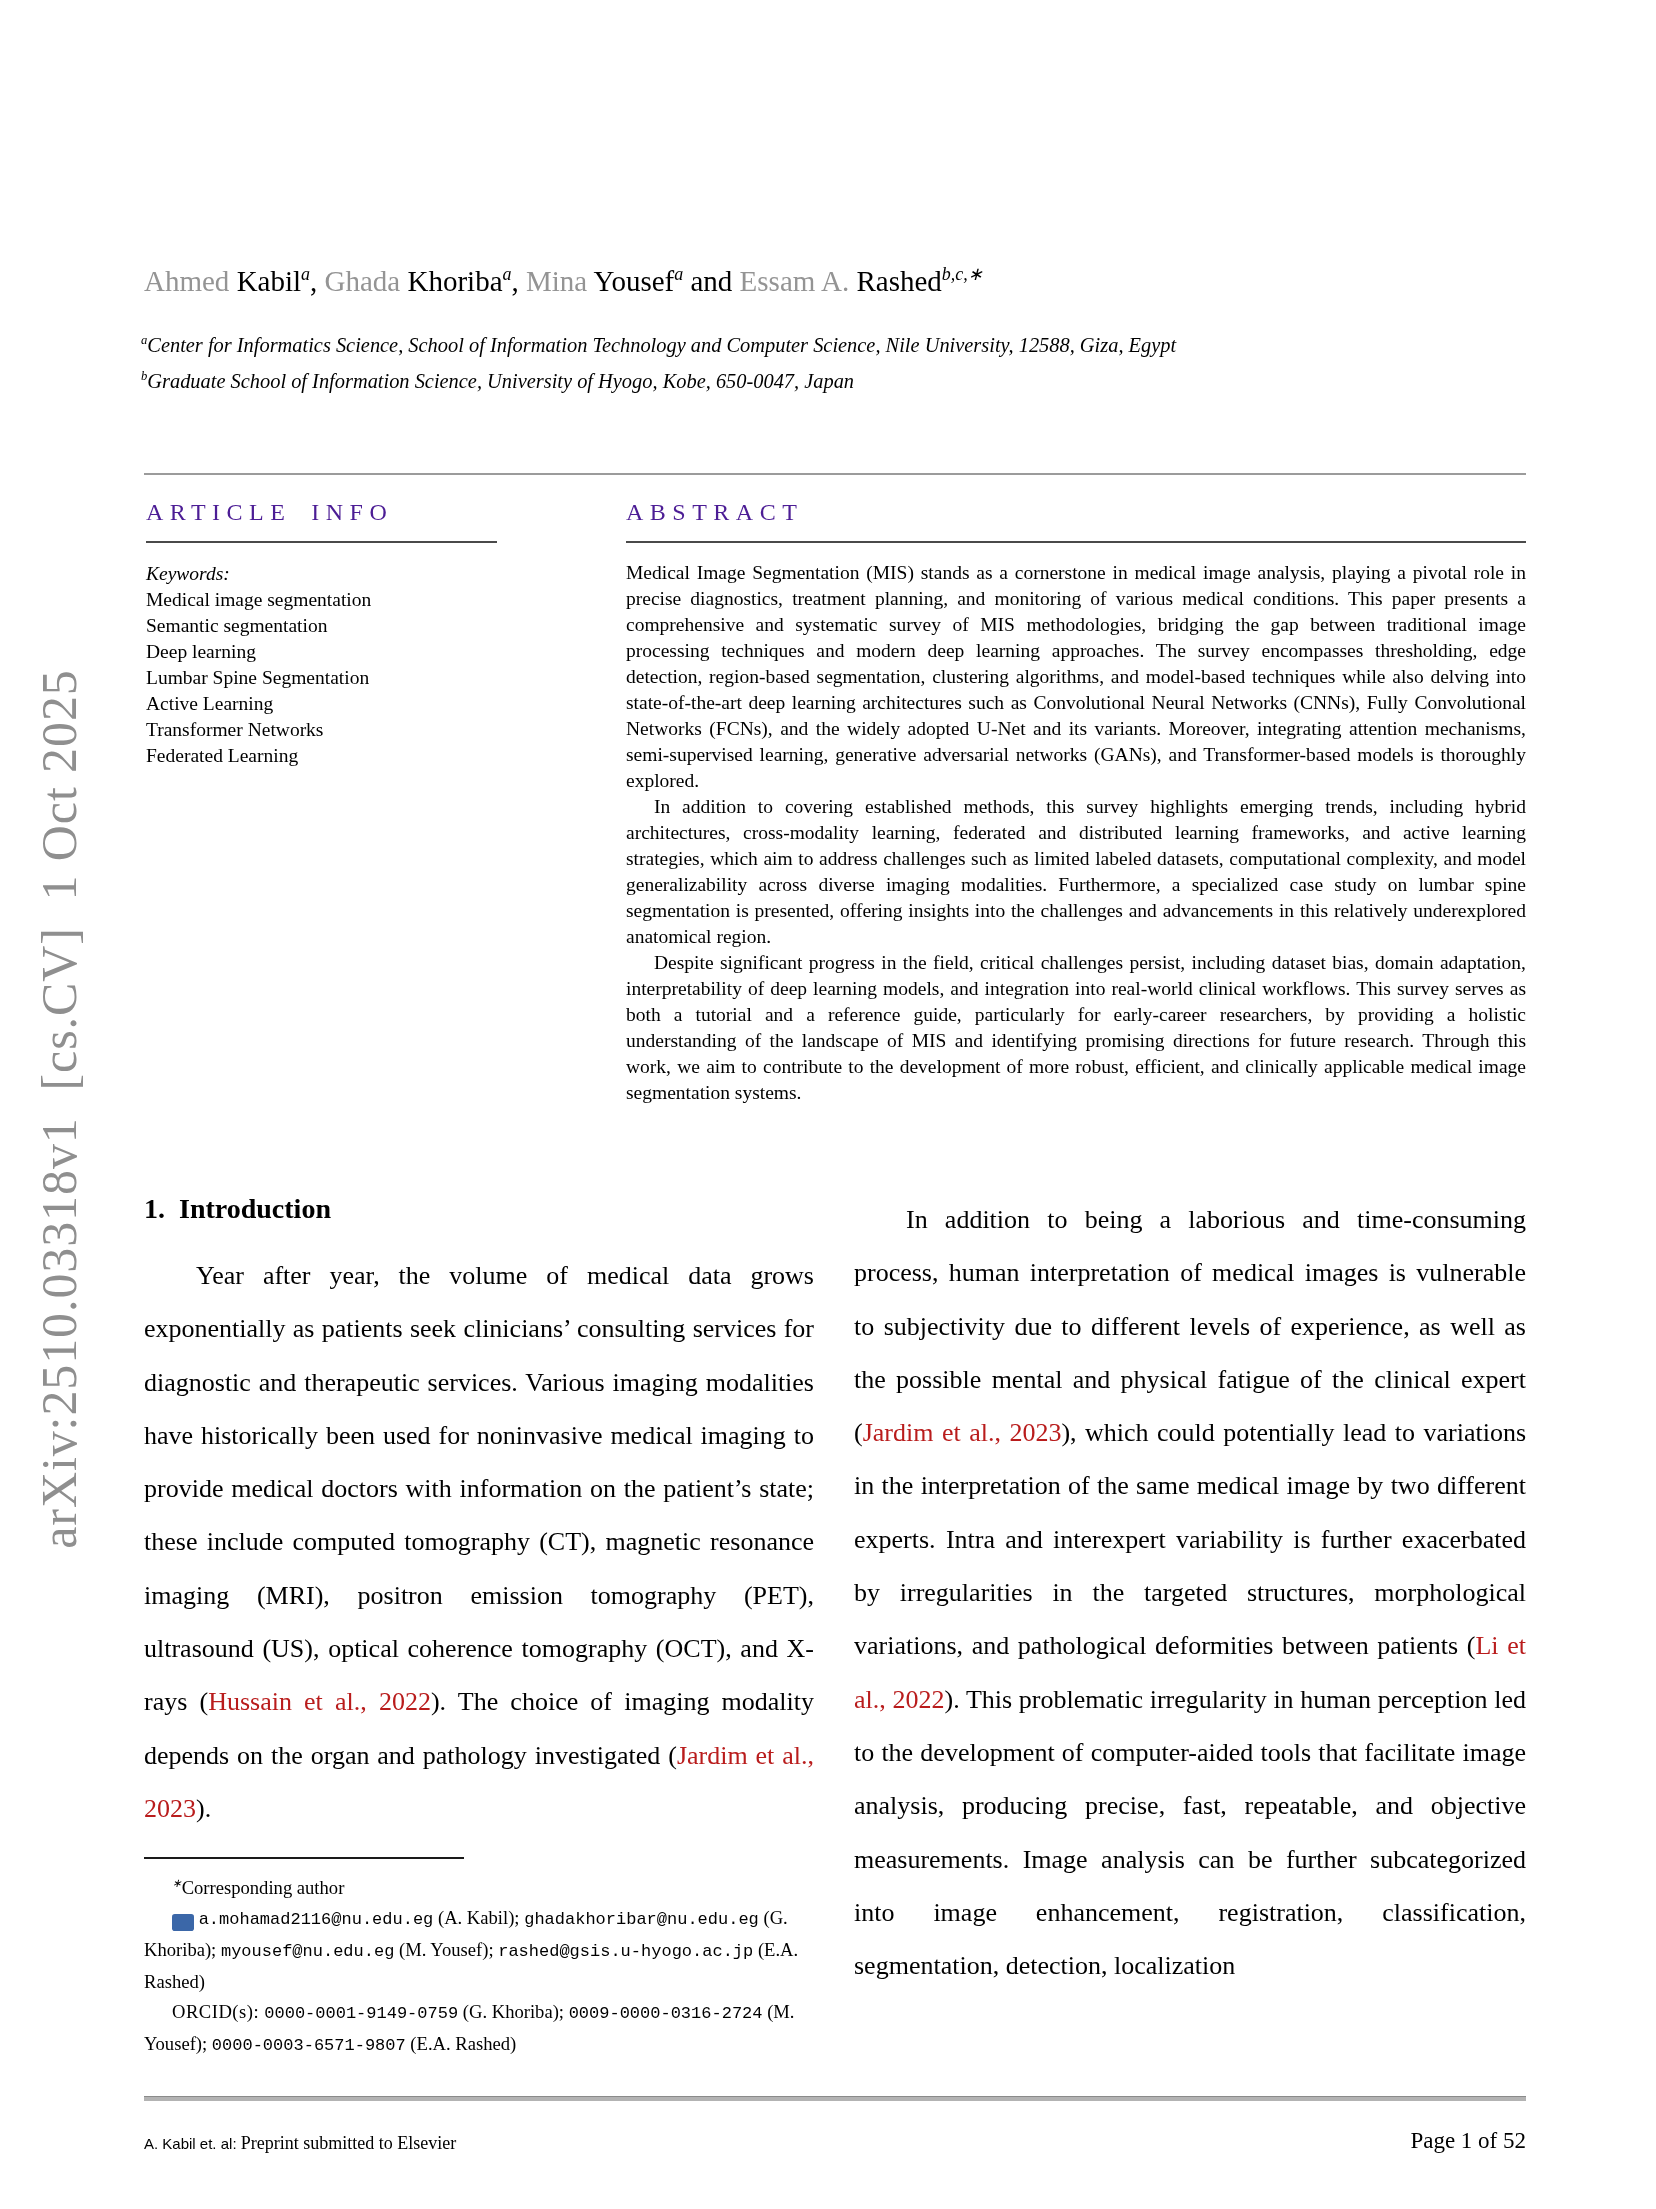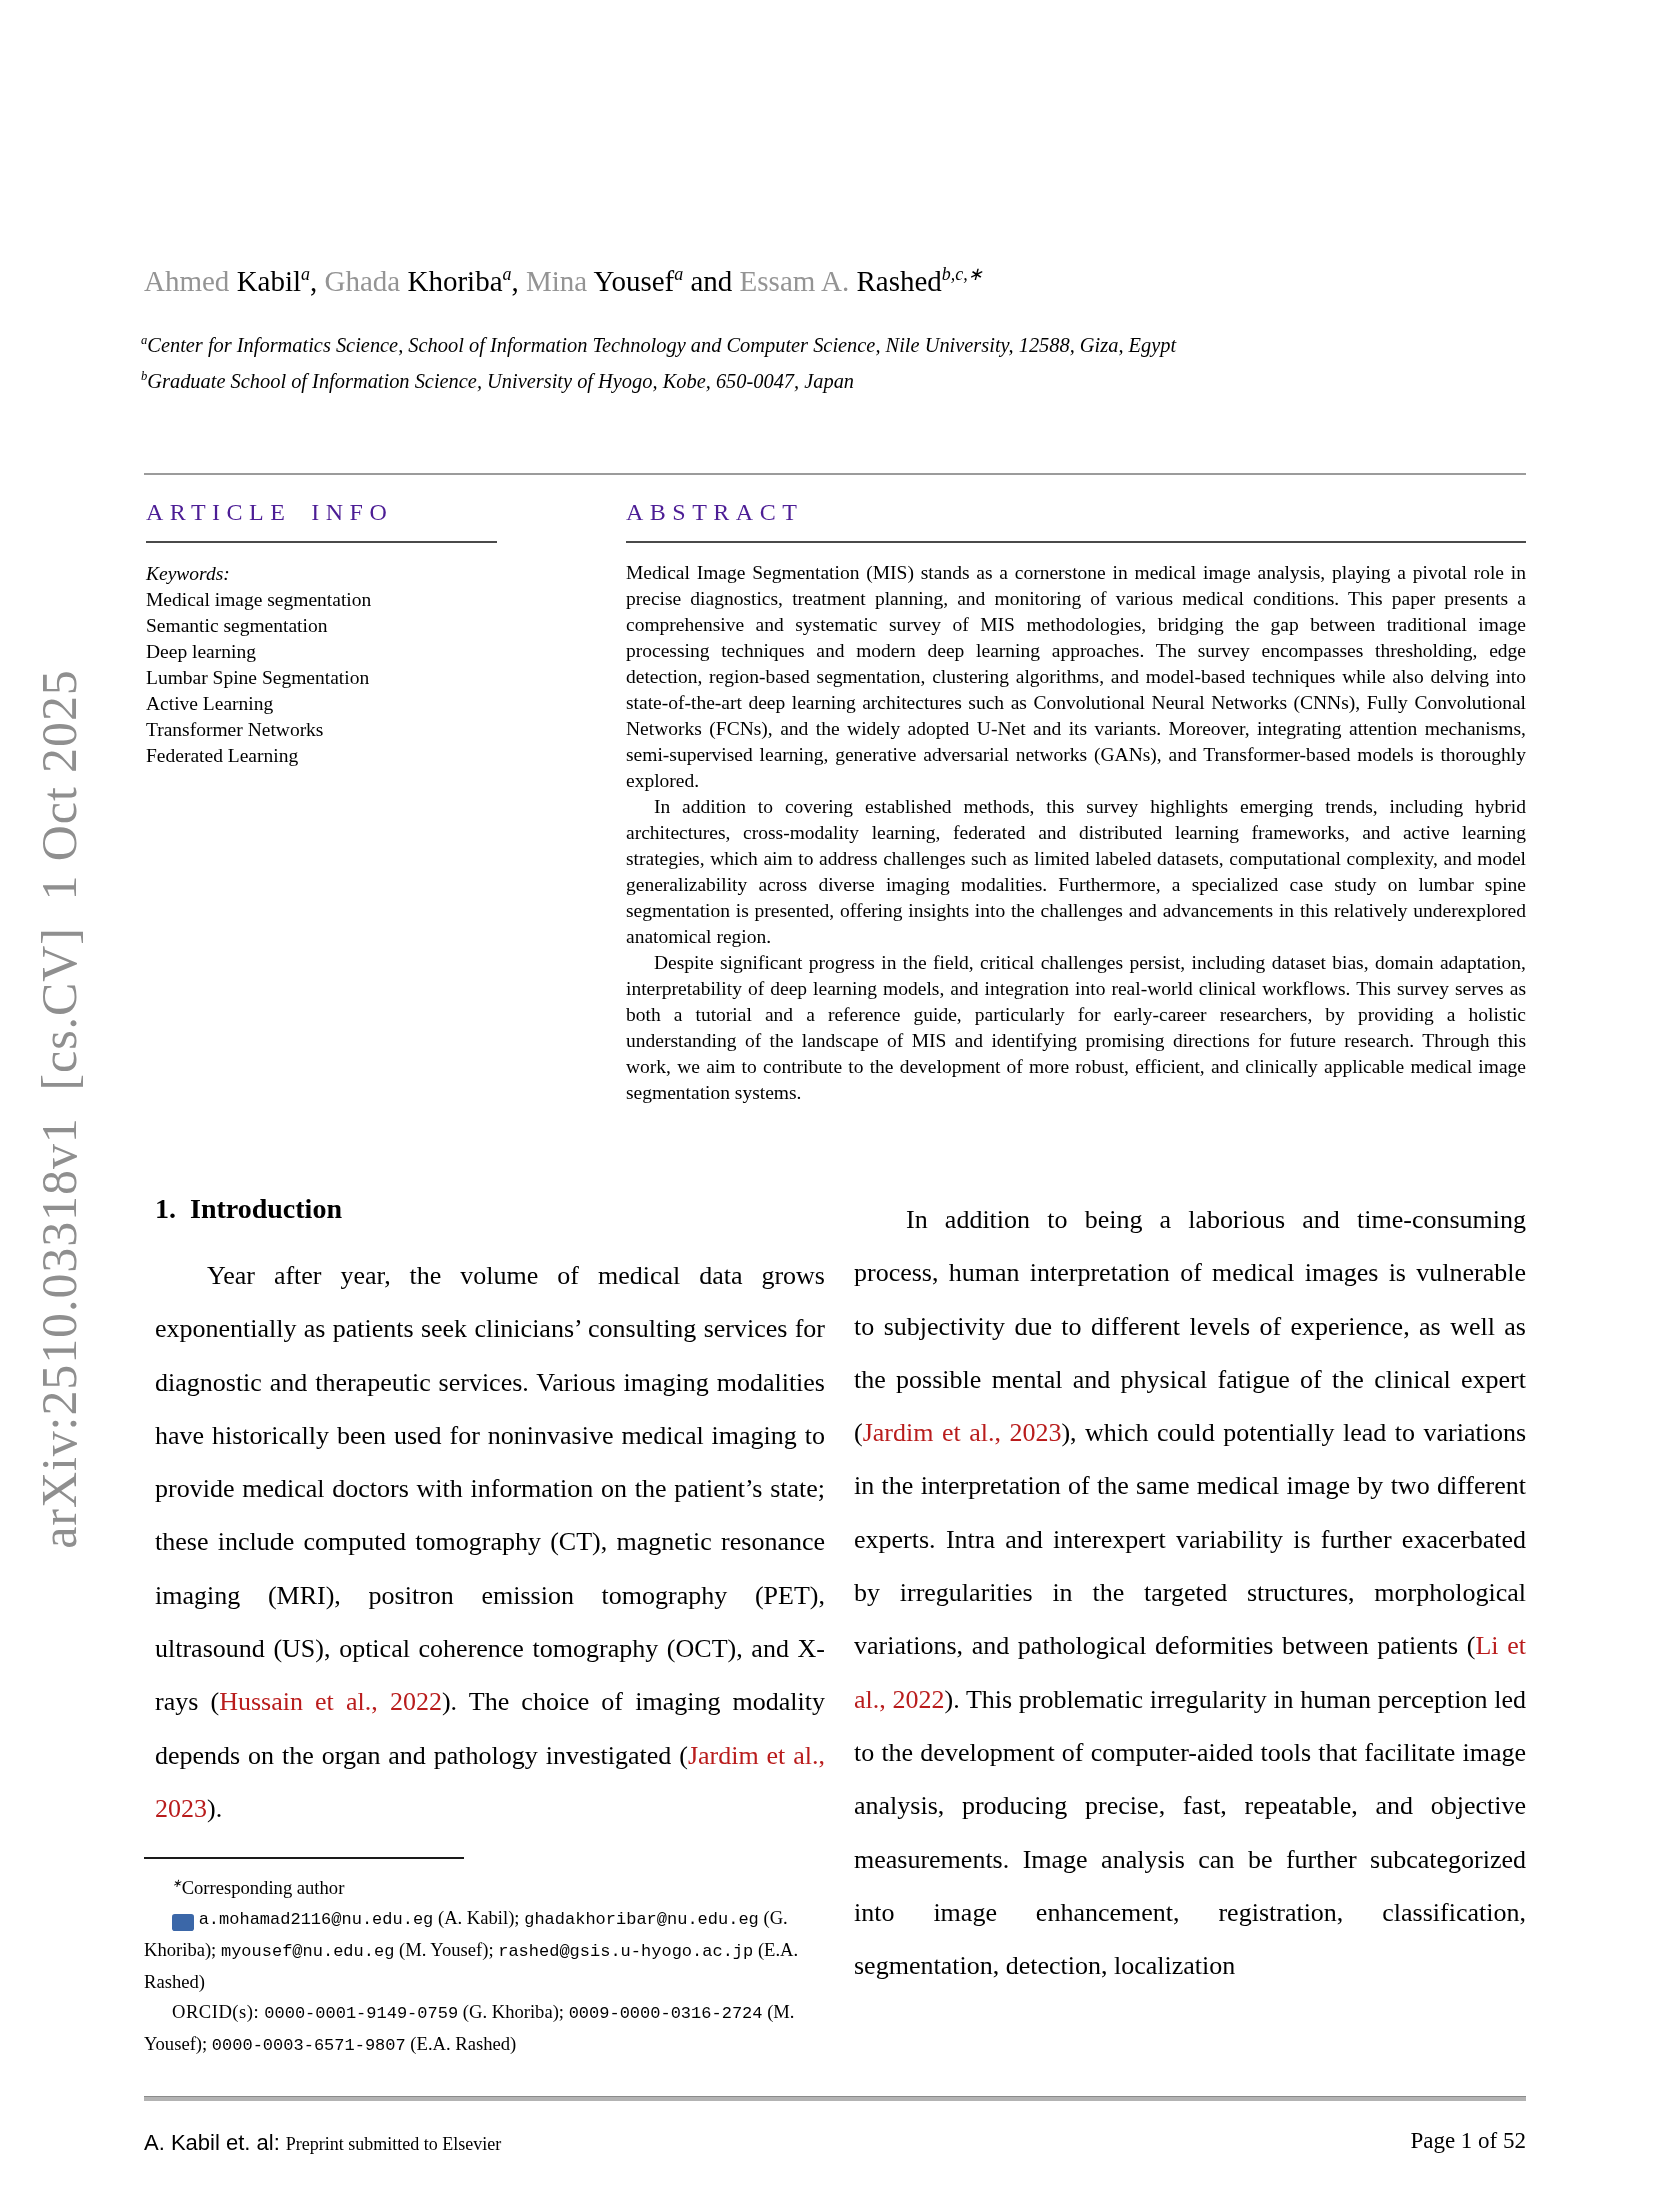--- a/index.html
+++ b/index.html
@@ -62,31 +62,31 @@
 
   .abstract-col { position: absolute; left: 626px; top: 499px; width: 900px; }
   .abstract-body { margin-top: 16.7px; font-size: 19.5px; line-height: 26px; text-align: justify; }
   .abstract-body p { margin: 0; }
   .abstract-body p.indented { text-indent: 28px; }
 
   
   .section-heading { font-size: 28px; font-weight: bold; white-space: pre-wrap; margin: 0 0 24px 0; }
   .body-col { font-size: 26px; line-height: 2.05; text-align: justify; }
   .body-col p { margin: 0; text-indent: 52px; }
-  .left-col  { position: absolute; left: 155px; top: 1193px; width: 670px; }
+  .left-col  { position: absolute; left: 144px; top: 1193px; width: 670px; }
   .right-col { position: absolute; left: 854px; top: 1193px; width: 672px; }
 
   
   .footnote { position: absolute; left: 144px; top: 1857px; width: 670px; font-size: 18.6px; line-height: 30px; }
   .footnote-rule { width: 320px; height: 1.9px; background: #1a1a1a; margin-bottom: 9.3px; }
   .footnote p { margin: 0; text-indent: 28px; text-align: left; }
 
   
   .footer-left { position: absolute; left: 144px; top: 2130px; font-size: 21.3px; }
-  .footer-left .authors-short { font-family: "Liberation Sans", sans-serif; font-size: 22px; text-align: right; }
+  .footer-left .authors-short { font-family: "Liberation Sans", sans-serif; font-size: 15px; text-align: right; }
   .footer-left .footer-note { font-size: 18px; }
   .footer-right { position: absolute; right: 131px; top: 2128px; font-size: 23px; }
 
   .gen-line { display: block; }
 </style>
 </head>
 <body>
 
 <div class="page">
 

